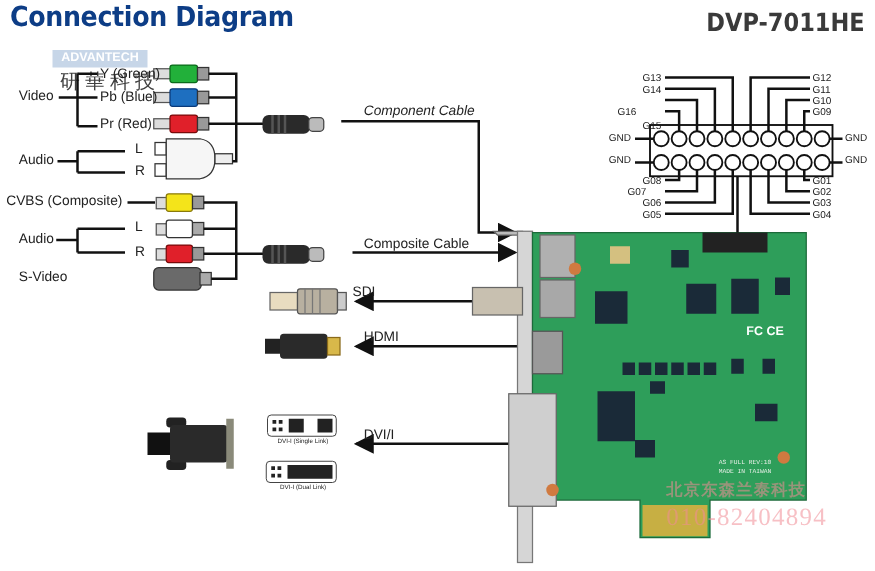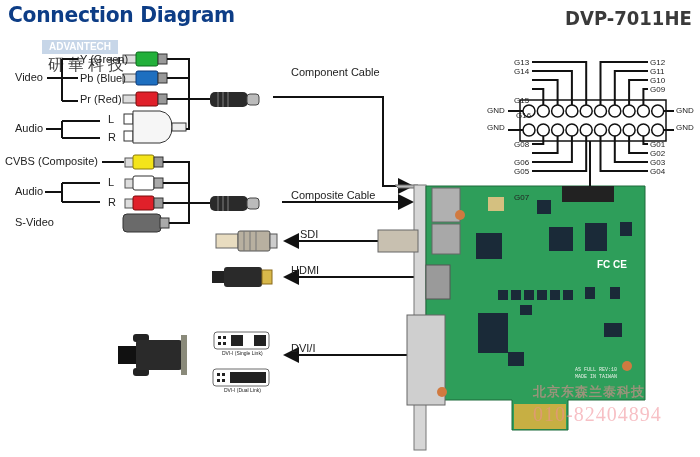--- a/index.html
+++ b/index.html
@@ -259,45 +259,45 @@
   </g>
 </svg>
 
 <div class="abs lbl" style="left:15px;top:71px;">Video</div>
 <div class="abs lbl" style="left:80px;top:53px;">Y (Green)</div>
 <div class="abs lbl" style="left:80px;top:72px;">Pb (Blue)</div>
 <div class="abs lbl" style="left:80px;top:93px;text-align:right;">Pr (Red)</div>
 <div class="abs lbl" style="left:15px;top:122px;">Audio</div>
 <div class="abs lbl" style="left:108px;top:113px;">L</div>
 <div class="abs lbl" style="left:108px;top:131px;">R</div>
-<div class="abs lbl" style="left:291px;top:66px;">Component Cable</div>
+<div class="abs lbl" style="left:291px;top:83px;font-style:italic;">Component Cable</div>
 
 <div class="abs lbl" style="left:5px;top:155px;">CVBS (Composite)</div>
 <div class="abs lbl" style="left:15px;top:185px;">Audio</div>
 <div class="abs lbl" style="left:108px;top:176px;">L</div>
 <div class="abs lbl" style="left:108px;top:196px;">R</div>
 <div class="abs lbl" style="left:15px;top:216px;">S-Video</div>
 <div class="abs lbl" style="left:291px;top:189px;">Composite Cable</div>
 
-<div class="abs lbl" style="left:300px;top:228px;text-align:right;">SDI</div>
+<div class="abs lbl" style="left:282px;top:228px;text-align:right;">SDI</div>
 <div class="abs lbl" style="left:291px;top:264px;">HDMI</div>
 <div class="abs lbl" style="left:291px;top:342px;">DVI/I</div>
 <div class="abs lbl-sm" style="left:222px;top:350px;font-size:5px;">DVI-I (Single Link)</div>
 <div class="abs lbl-sm" style="left:224px;top:387px;font-size:5px;">DVI-I (Dual Link)</div>
 
 <div class="abs lbl-sm" style="left:514px;top:58px;">G13</div>
 <div class="abs lbl-sm" style="left:514px;top:67px;">G14</div>
 <div class="abs lbl-sm" style="left:514px;top:76px;margin-top:20px;">G15</div>
-<div class="abs lbl-sm" style="left:516px;top:85px;margin-top:26px;">G16</div>
+<div class="abs lbl-sm" style="left:494px;top:85px;">G16</div>
 <div class="abs lbl-sm" style="left:650px;top:58px;">G12</div>
 <div class="abs lbl-sm" style="left:650px;top:67px;">G11</div>
 <div class="abs lbl-sm" style="left:650px;top:76px;">G10</div>
 <div class="abs lbl-sm" style="left:650px;top:85px;">G09</div>
 <div class="abs lbl-sm" style="left:514px;top:140px;">G08</div>
-<div class="abs lbl-sm" style="left:514px;top:149px;margin-top:44px;">G07</div>
+<div class="abs lbl-sm" style="left:502px;top:149px;">G07</div>
 <div class="abs lbl-sm" style="left:514px;top:158px;">G06</div>
 <div class="abs lbl-sm" style="left:514px;top:167px;">G05</div>
 <div class="abs lbl-sm" style="left:650px;top:140px;">G01</div>
 <div class="abs lbl-sm" style="left:650px;top:149px;">G02</div>
 <div class="abs lbl-sm" style="left:650px;top:158px;">G03</div>
 <div class="abs lbl-sm" style="left:650px;top:167px;">G04</div>
 <div class="abs lbl-sm" style="left:487px;top:106px;">GND</div>
 <div class="abs lbl-sm" style="left:487px;top:123px;">GND</div>
 <div class="abs lbl-sm" style="left:676px;top:106px;">GND</div>
 <div class="abs lbl-sm" style="left:676px;top:123px;">GND</div>

